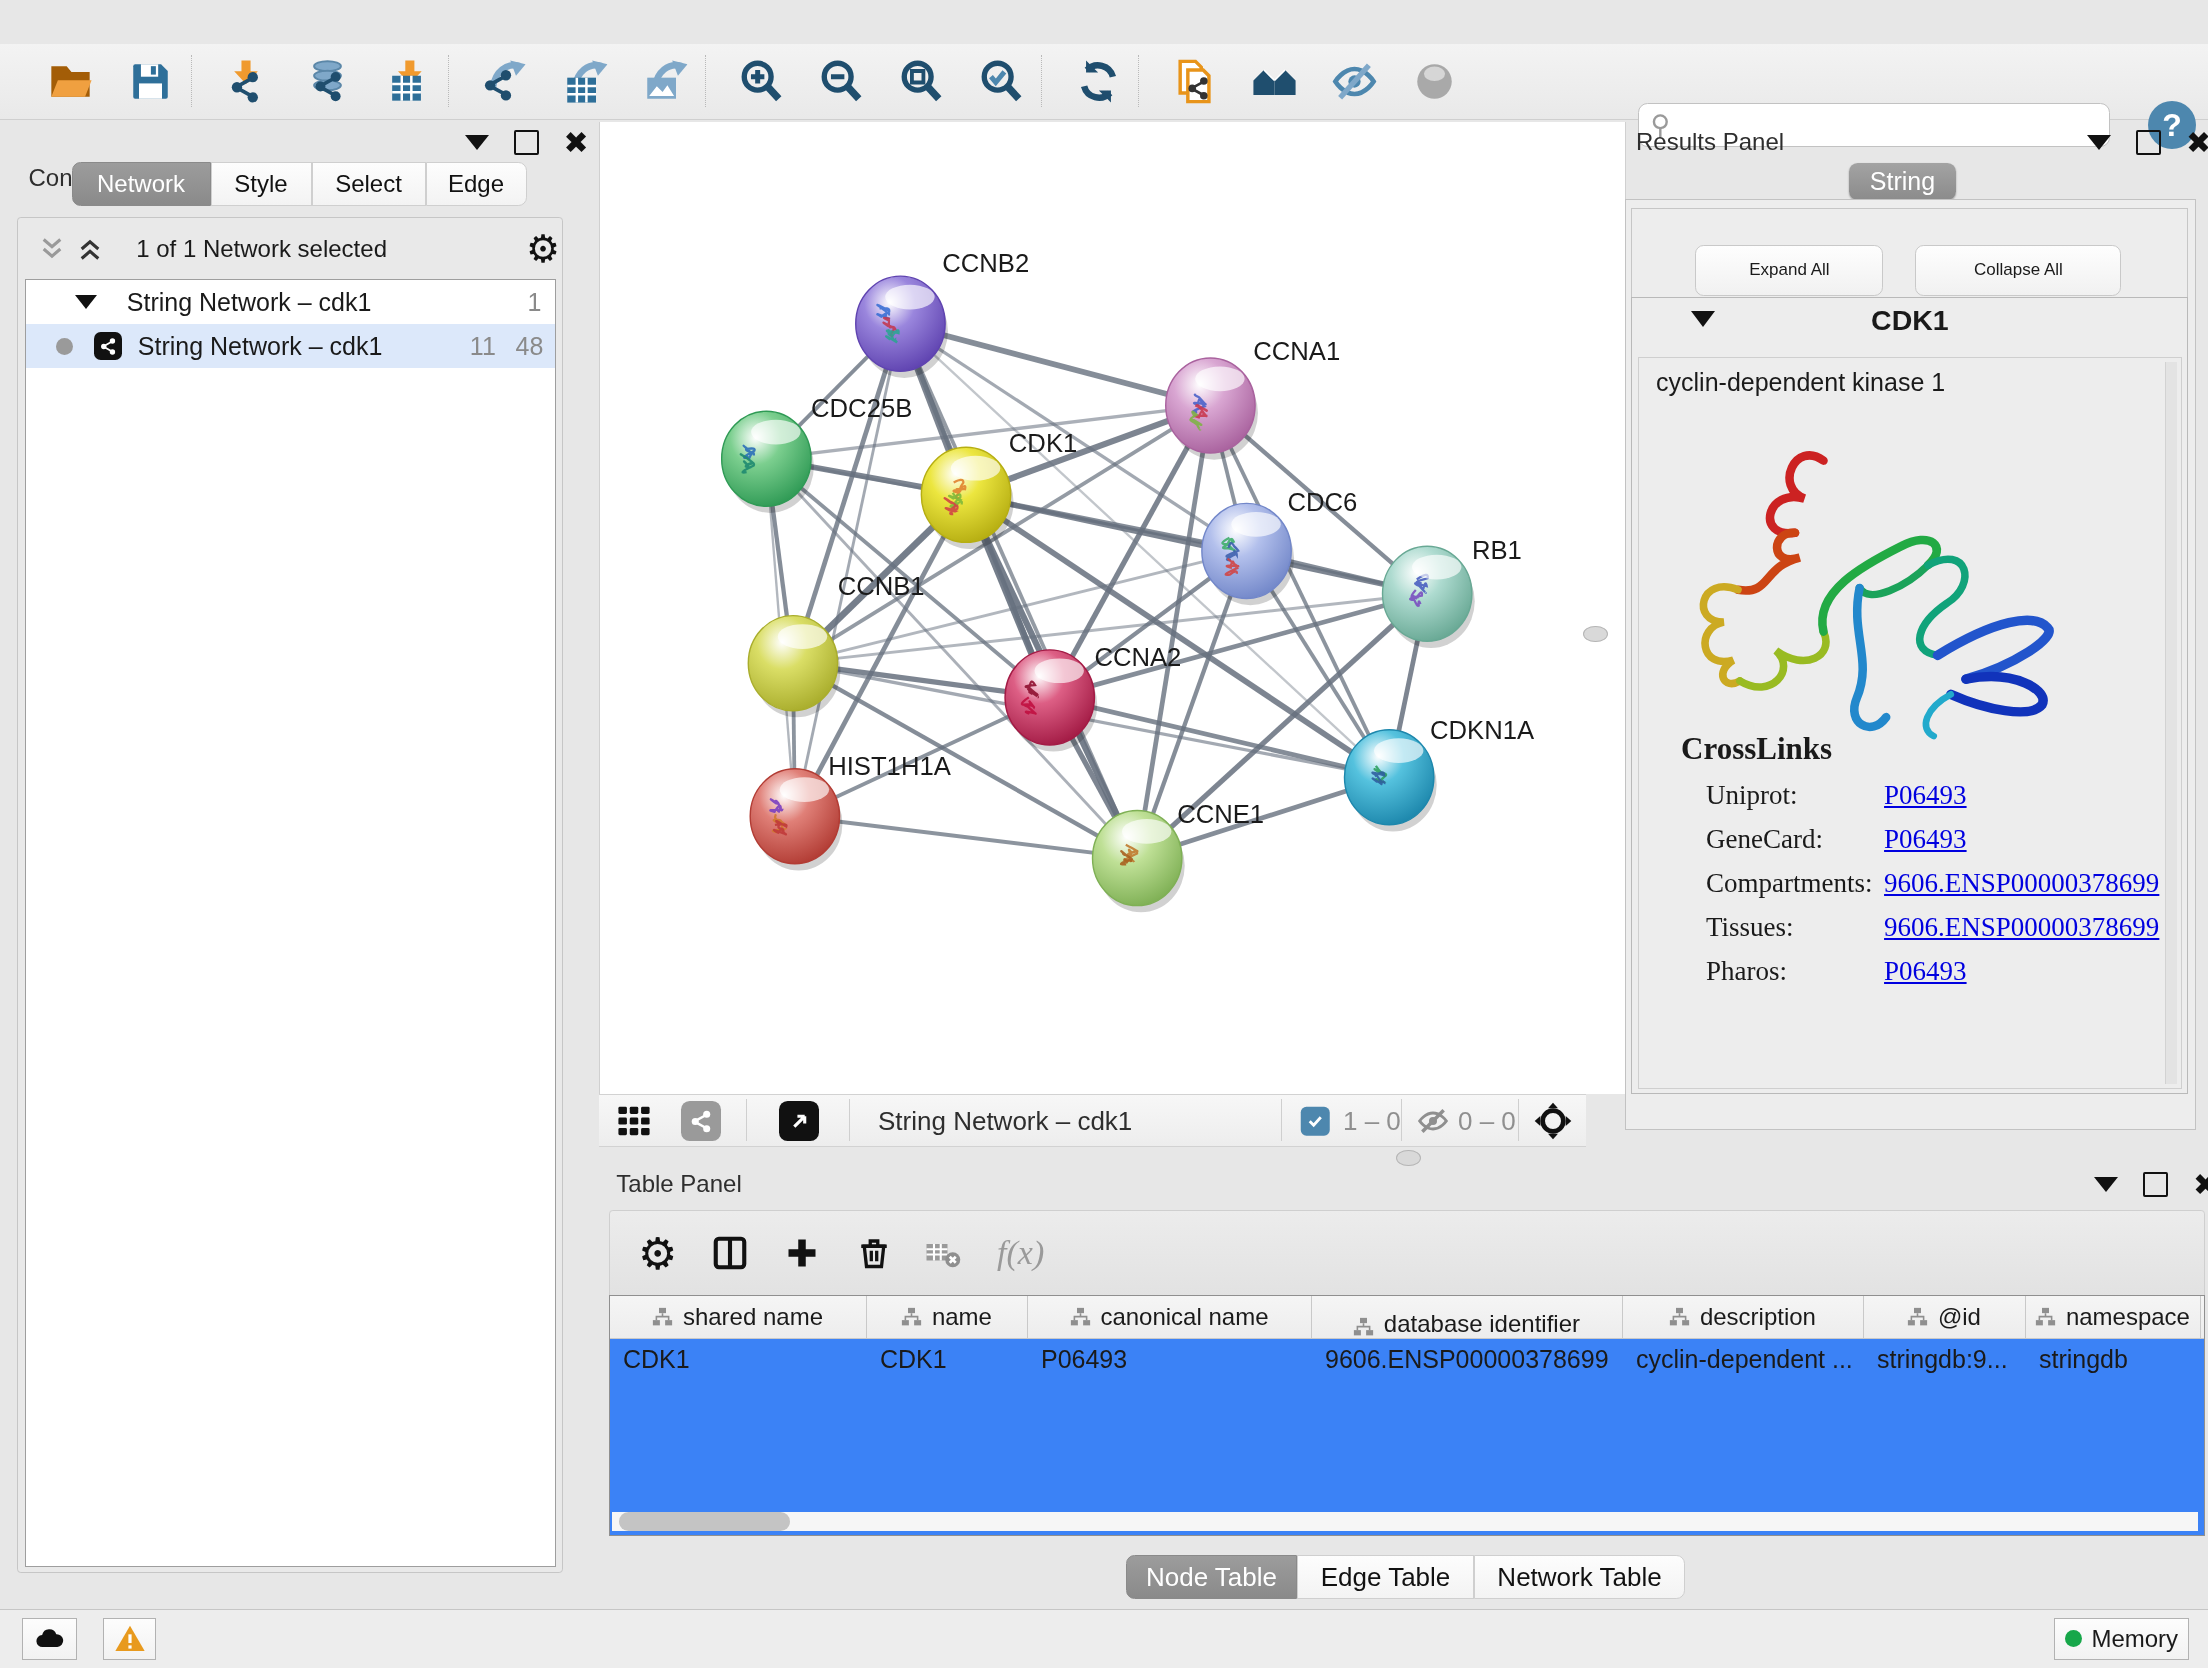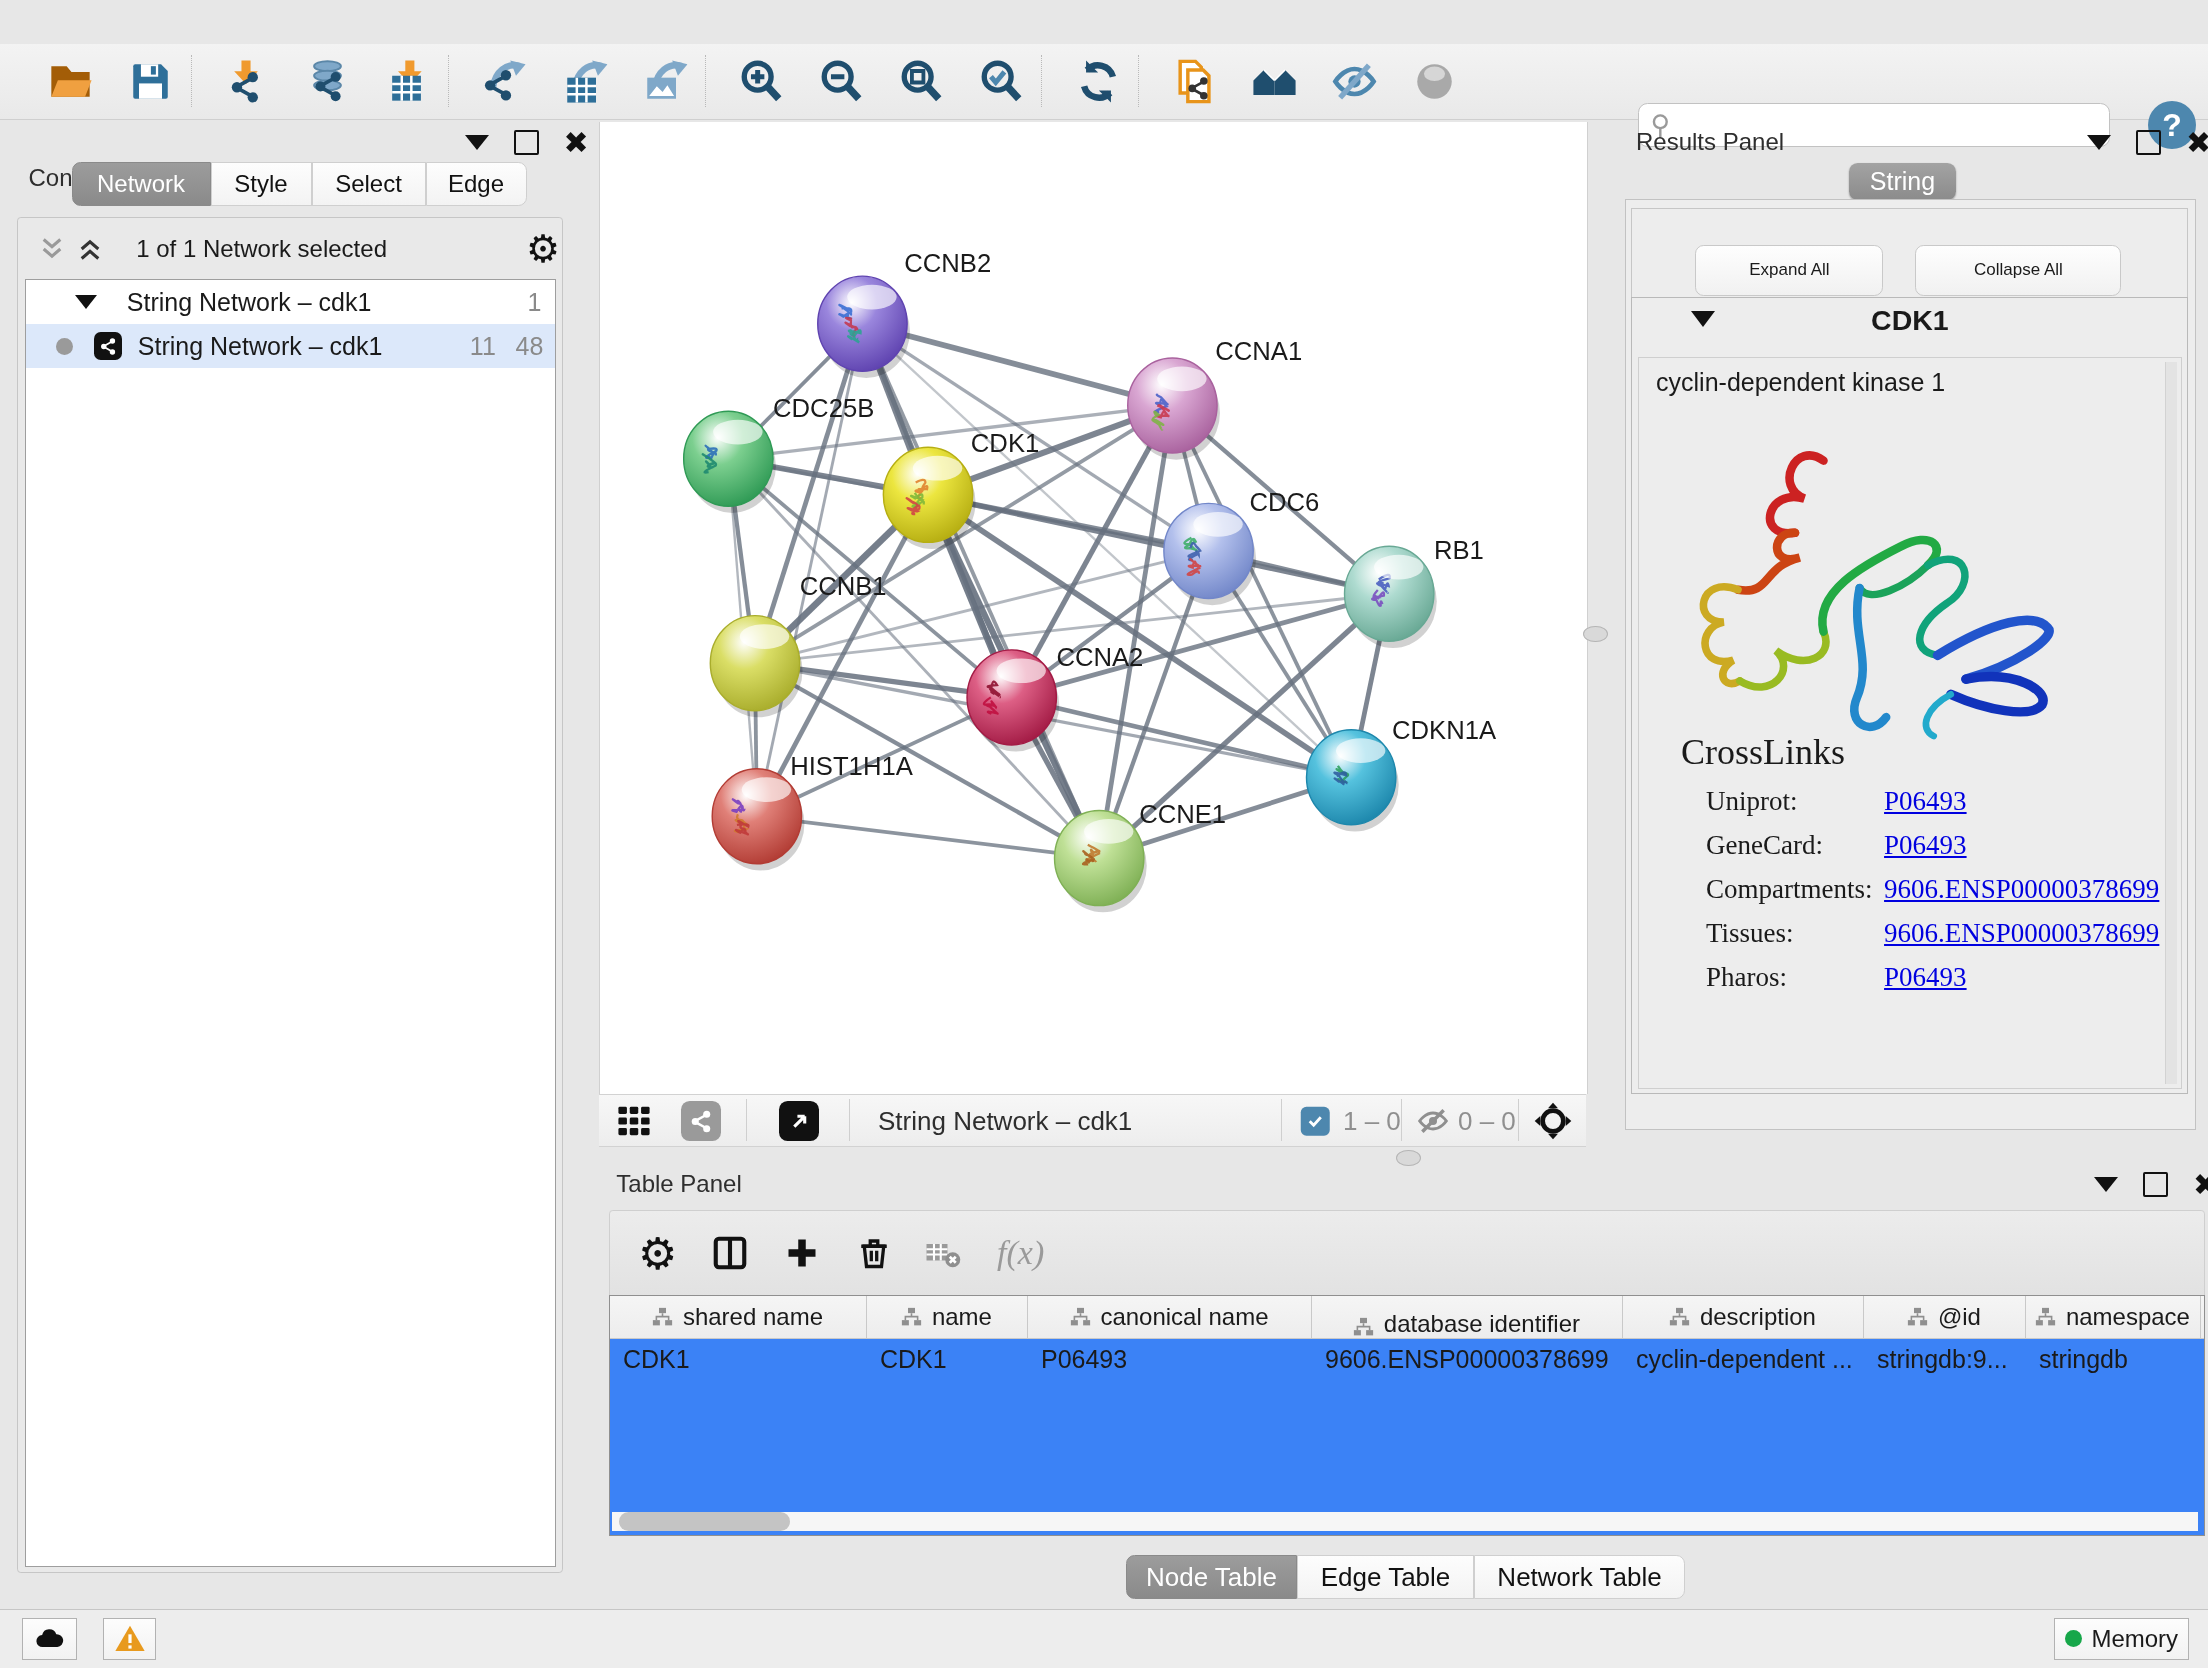--- a/index.html
+++ b/index.html
@@ -27,21 +27,21 @@
   .seg-tab.active{background:linear-gradient(#9c9c9c,#8a8a8a);color:#fff;border-color:#8a8a8a;}
   
   #control-panel{left:9.5px;top:122px;width:559px;height:1455px;}
   #cp-box{position:absolute;left:7.6px;top:95px;width:544px;height:1354px;background:#e9e9e9;border:1px solid #c6c6c6;border-radius:3.8px;}
   #cp-toolbar{position:absolute;left:0;top:3.8px;width:100%;height:53px;}
   #cp-tree{position:absolute;left:6.7px;top:61px;width:529px;height:1286px;background:#fff;border:1.9px solid #9e9e9e;overflow:hidden;}
   .tree-row{position:relative;width:100%;height:44px;display:flex;align-items:center;font-size:25px;}
   .tree-row .cnt{position:absolute;color:#8a8a8a;}
   #share-badge{width:28.5px;height:28.5px;background:#111;border-radius:6.7px;display:flex;align-items:center;justify-content:center;}
   
-  #net-canvas{left:599px;top:122px;width:987px;height:972px;background:#fff;border-left:1px solid #d0d0d0;border-right:1px solid #d0d0d0;}
+  #net-canvas{left:599px;top:122px;width:987px;height:972px;background:#fff;border-left:1px solid #d0d0d0;border-right:1px solid #d0d0d0;padding-left:38px;}
   #net-footer{left:599px;top:1094px;width:987px;height:51px;background:linear-gradient(#f7f7f7,#ededed);border-top:1px solid #d2d2d2;border-bottom:1px solid #d2d2d2;}
   .nf-sep{position:absolute;top:3.8px;height:42px;border-left:1px solid #cfcfcf;}
   .nf-txt{position:absolute;top:50%;transform:translateY(-50%);font-size:26px;}
   .gray-cnt{color:#8f8f8f;}
   .split-dot{position:absolute;width:23px;height:14.3px;border-radius:50%;background:#d9d9d9;border:1px solid #b5b5b5;}
   
   #results-panel{left:1619px;top:122px;width:584px;height:1008px;}
   #rp-outer{position:absolute;left:5.7px;top:77px;width:569px;height:929px;background:#ededed;border:1px solid #c2c2c2;}
   #rp-btnbox{position:absolute;left:5.7px;top:7.6px;width:555px;height:122px;border:1px solid #c6c6c6;}
   .rp-btn{position:absolute;top:36px;height:49px;background:linear-gradient(#fefefe,#f1f1f1);border:1px solid #c9c9c9;border-radius:8.6px;font-size:17px;display:flex;align-items:center;justify-content:center;}
@@ -605,21 +605,21 @@
               <path d="M62 262 C95 282 122 250 100 230 C130 252 162 236 150 210" stroke="#99bb22" stroke-width="8" fill="none" stroke-linecap="round"></path>
               <path d="M150 210 C140 168 192 140 232 120 C262 104 282 120 260 140" stroke="#22aa44" stroke-width="9" fill="none" stroke-linecap="round"></path>
               <path d="M260 140 C238 162 198 182 188 164" stroke="#1ba35a" stroke-width="8" fill="none" stroke-linecap="round"></path>
               <path d="M260 140 C302 118 312 160 280 180 C248 202 240 230 270 235" stroke="#11a37a" stroke-width="8" fill="none" stroke-linecap="round"></path>
               <path d="M188 164 C178 212 202 240 185 280 C174 306 200 322 216 300" stroke="#2288cc" stroke-width="9" fill="none" stroke-linecap="round"></path>
               <path d="M270 235 C330 198 372 190 386 206 C396 216 350 246 300 260" stroke="#2255cc" stroke-width="10" fill="none" stroke-linecap="round"></path>
               <path d="M300 260 C352 250 388 272 380 287 C368 302 320 292 284 276" stroke="#1133bb" stroke-width="10" fill="none" stroke-linecap="round"></path>
               <path d="M284 276 C258 290 250 312 266 320" stroke="#22aacc" stroke-width="7" fill="none" stroke-linecap="round"></path>
             </svg>
           <div id="crosslinks">
-            <div style="font-weight:normal;font-size:36px;margin:0 0 13.3px 42px;">CrossLinks</div>
+            <div style="font-weight:bold;font-size:31px;margin:0 0 13.3px 42px;">CrossLinks</div>
             <div id="xl-rows">
                 <div class="xl-row">
                   <span class="xl-label">Uniprot:</span>
                   <a class="xl-link">P06493</a>
                 </div>
                 <div class="xl-row">
                   <span class="xl-label">GeneCard:</span>
                   <a class="xl-link">P06493</a>
                 </div>
                 <div class="xl-row">

